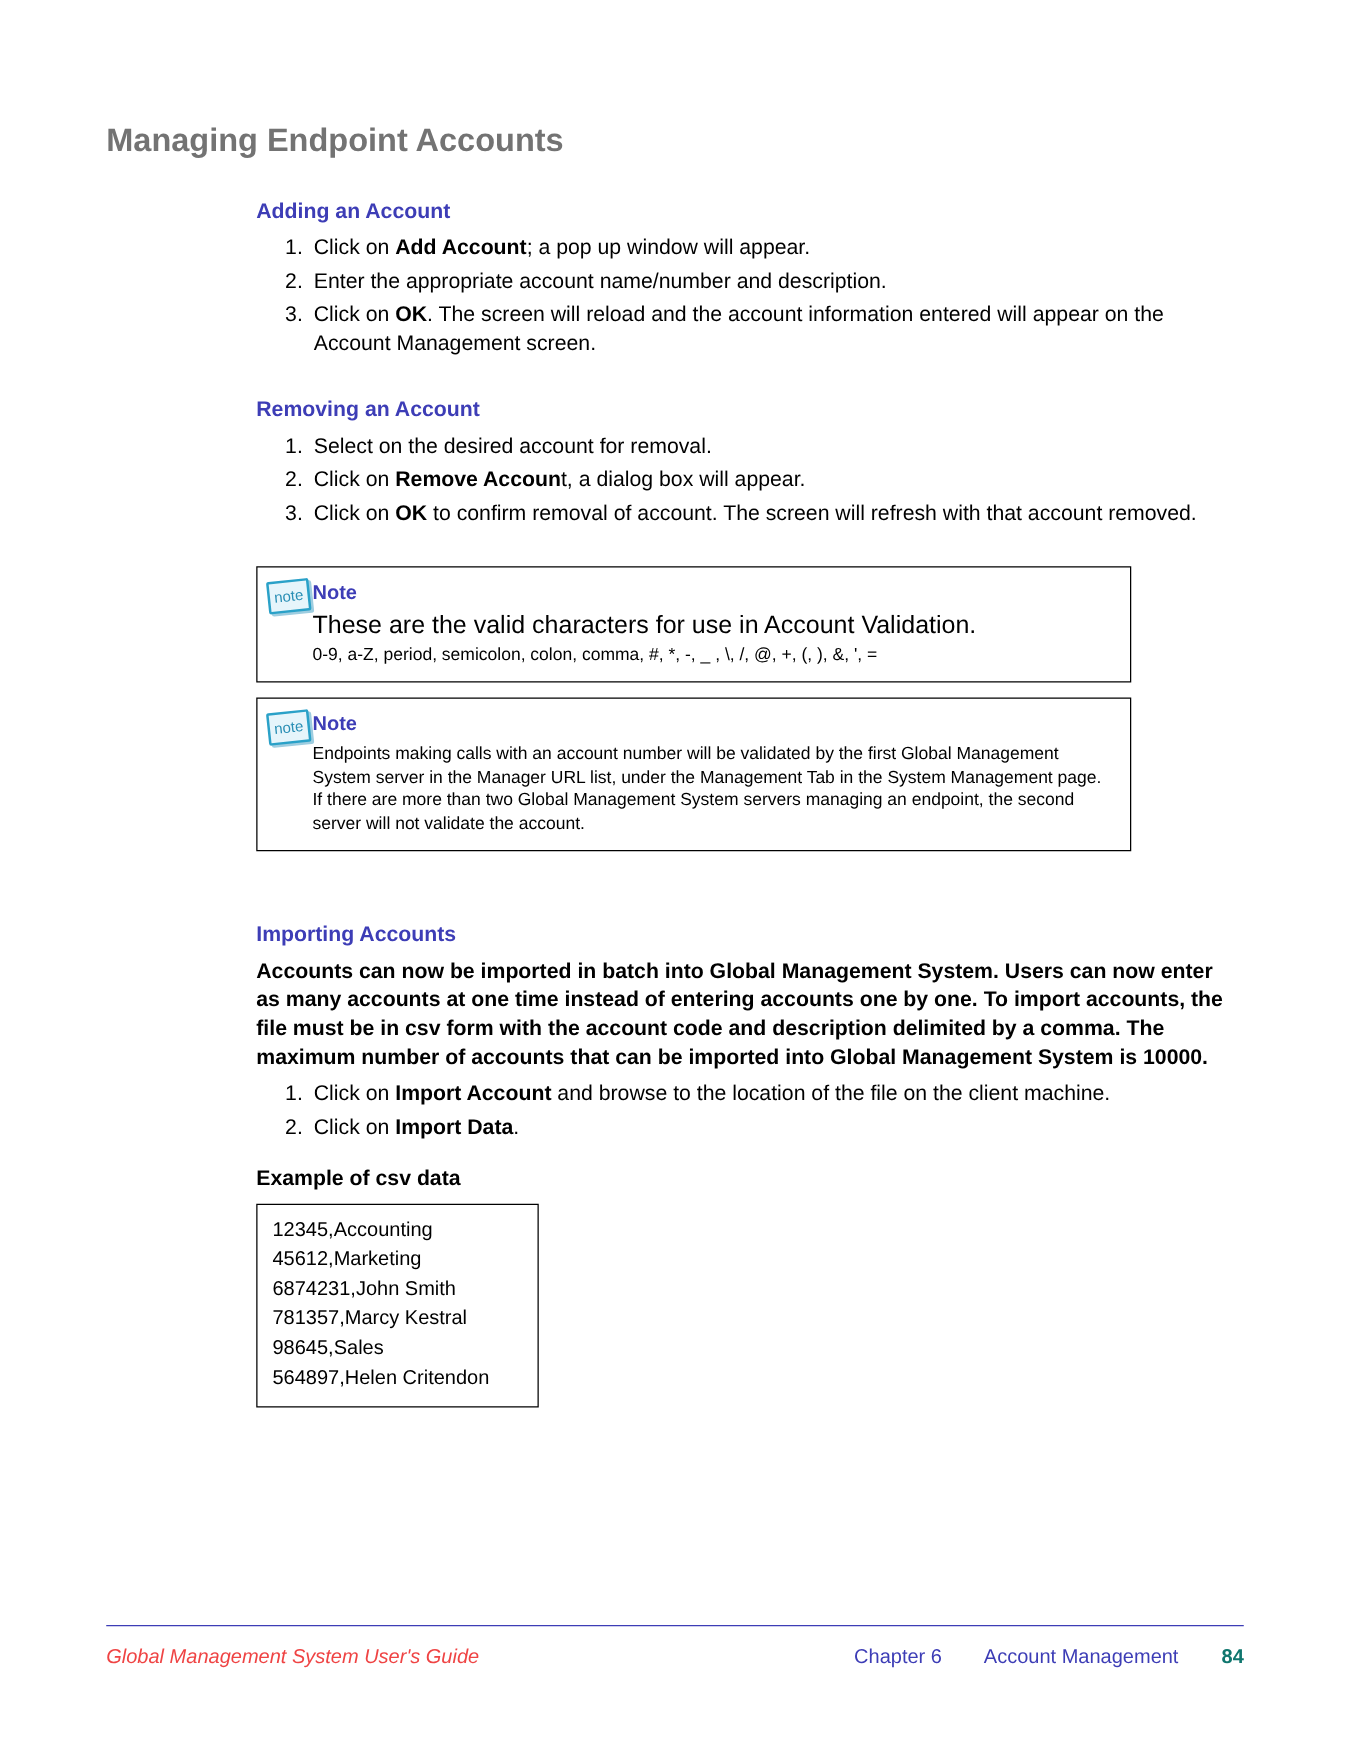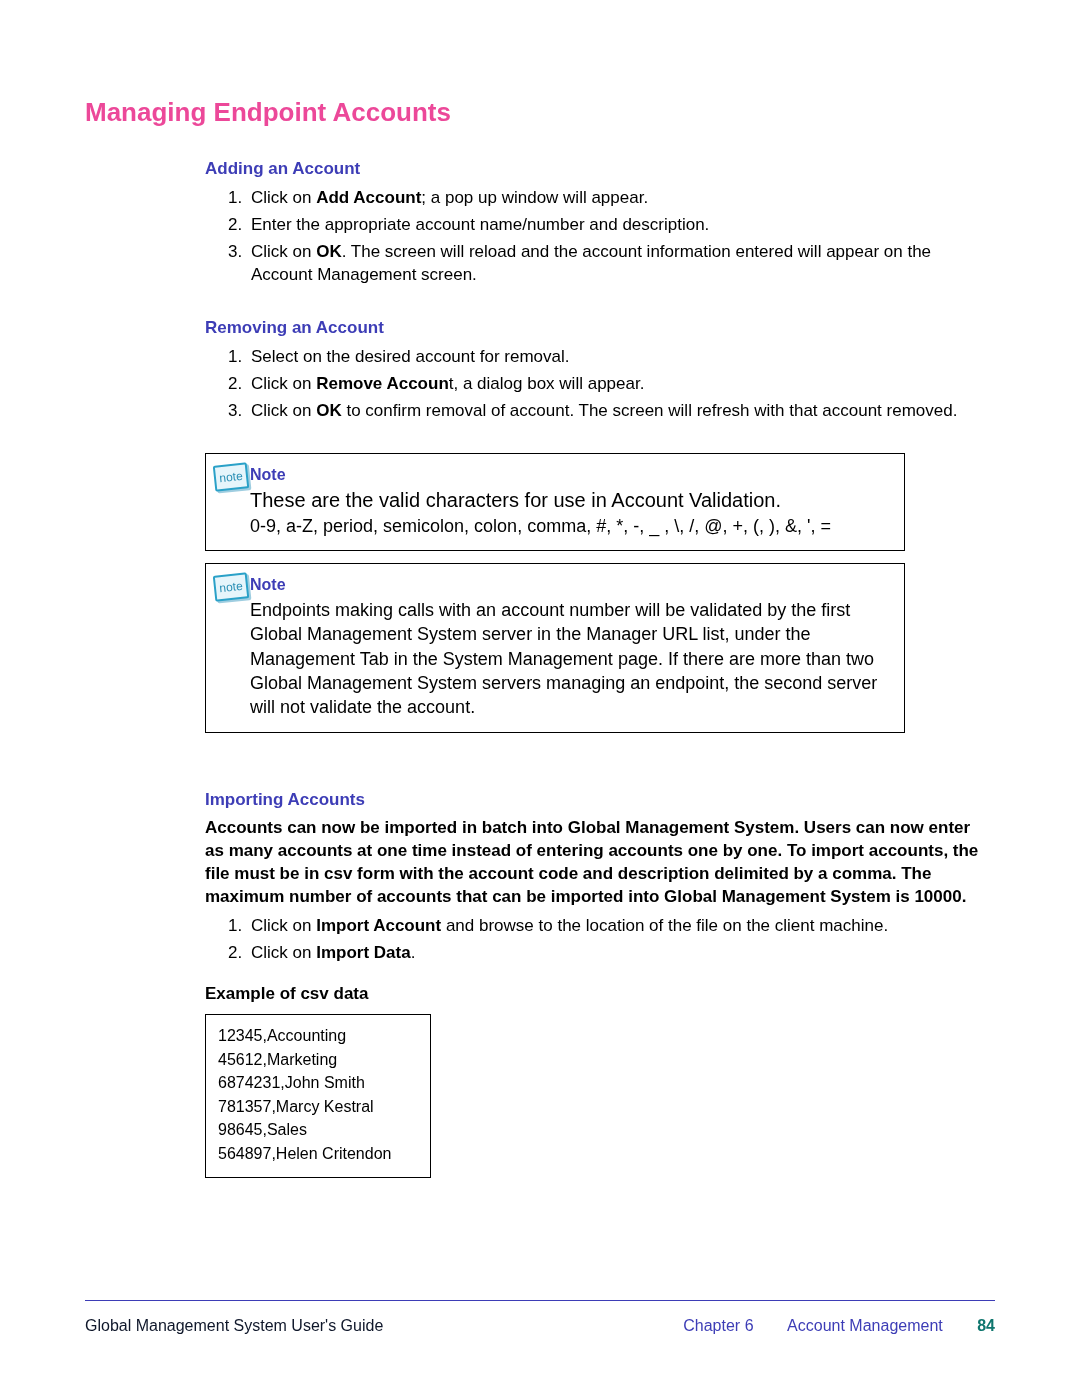--- a/index.html
+++ b/index.html
@@ -13,21 +13,21 @@
     font-family: Arial, Helvetica, sans-serif;
     color: #000;
     font-size: 17px;
     line-height: 1.35;
     position: relative;
   }
   .page {
     padding: 95px 85px 60px 85px;
   }
   h1.title {
-    color: #ec4899;
+    color: #737373;
     font-size: 26px;
     font-weight: bold;
     margin: 0 0 28px 0;
   }
   .subhead {
     color: #3d3db6;
     font-size: 17px;
     font-weight: bold;
     margin: 0 0 6px 0;
   }
@@ -70,21 +70,21 @@
     justify-content: center;
     transform: rotate(-6deg);
   }
   .note-label {
     color: #3d3db6;
     font-weight: bold;
     font-size: 16px;
     margin-bottom: 2px;
   }
   .note-body { font-size: 20px; }
-  .note-small { font-size: 18px; }
+  .note-small { font-size: 14px; }
   .para-indent {
     margin-left: 120px;
     margin-top: 6px;
     font-weight: bold;
   }
   p { margin: 0 0 6px 0; }
   .csv-box {
     border: 1.5px solid #000;
     margin: 8px 0 0 120px;
     padding: 8px 12px 10px 12px;
@@ -101,21 +101,21 @@
   .footer hr {
     border: none;
     border-top: 1.5px solid #3d3db6;
     margin: 0 0 14px 0;
   }
   .footer-row {
     display: flex;
     justify-content: space-between;
     font-size: 16px;
   }
-  .footer-left { color: #0f172a; }
+  .footer-left { color: #ef4444; font-style: italic; }
   .footer-right { color: #3d3db6; }
   .footer-right .chapter { margin-right: 30px; }
   .footer-right .pagenum {
     color: #0f766e;
     font-weight: bold;
     margin-left: 30px;
   }
   b { font-weight: bold; }
 </style>
 </head>

